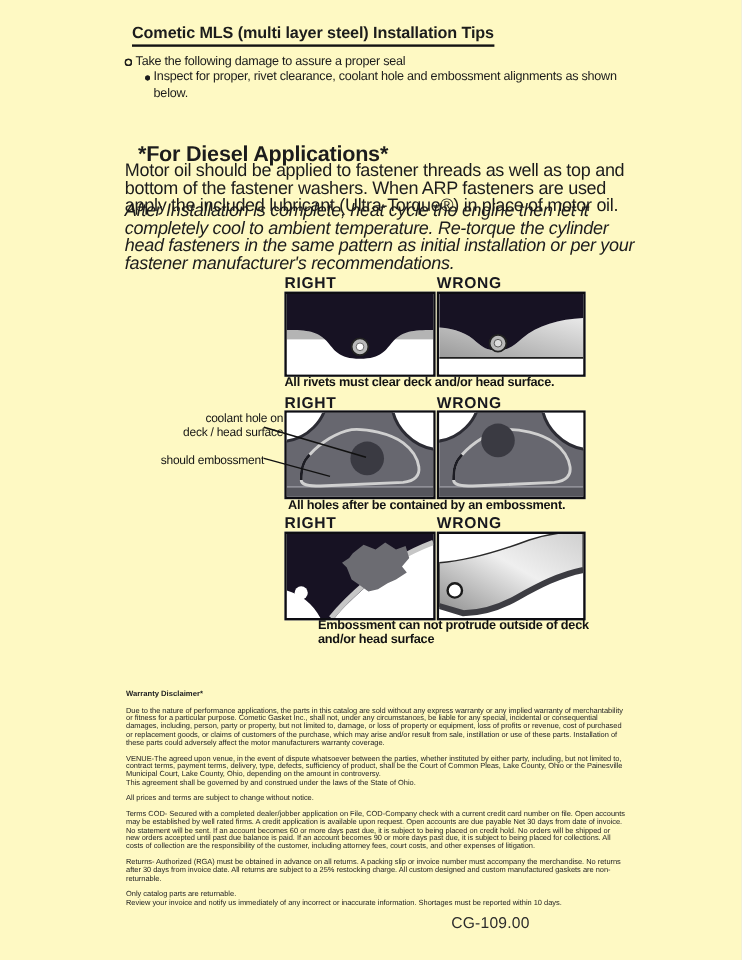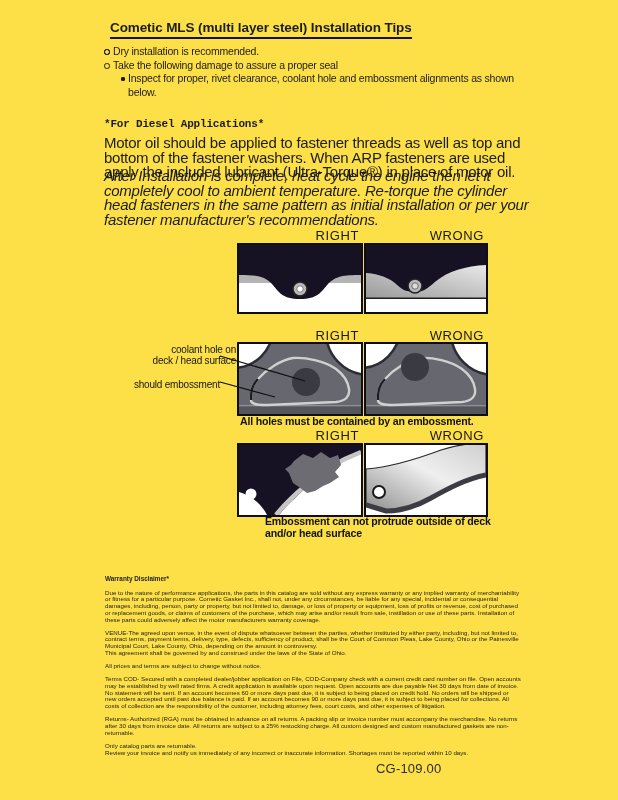--- a/index.html
+++ b/index.html
@@ -1,18 +1,18 @@
 <!DOCTYPE html>
 <html><head>
 <meta charset="utf-8">
 <style>
   html,body { margin:0; padding:0; background:#e8e8e8; }
   .page {
     position:relative; width:618px; height:800px; margin:0 auto;
-    background:#fde047; color:#1c1c1c;
+    background:#fef9c3; color:#1c1c1c;
     font-family:"Liberation Sans", sans-serif;
     overflow:hidden;
   }
   .abs { position:absolute; }
 
   .title {
     left:110px; top:20px; margin:0;
     font-size:13.5px; font-weight:bold; letter-spacing:-0.1px;
     border-bottom:2px solid #141414; padding-bottom:2px;
     display:inline-block;
@@ -23,27 +23,27 @@
   .b-row .om {
     position:absolute; left:0; top:5px; width:3.5px; height:3.5px;
     border:1px solid #1c1c1c; border-radius:50%;
   }
   .b-sub { position:relative; padding-left:24px; line-height:13.8px; }
   .b-sub .fm {
     position:absolute; left:17px; top:5px; width:3.6px; height:3.6px;
     background:#1c1c1c; border-radius:50%;
   }
 
-  .diesel-head { left:104px; top:118px; font-size:11px; font-weight:bold; letter-spacing:-0.2px;font-family:Liberation Mono, monospace; }
+  .diesel-head { left:115px; top:118px; font-size:18px; font-weight:bold; letter-spacing:-0.2px; }
   .para { left:104px; width:425px; font-size:15px; line-height:14.6px; letter-spacing:-0.25px; }
   .p1 { top:136px; }
   .p2 { top:169px;font-style:italic; }
   .p3 { top:212px; }
 
-  .dg-label { font-size:13px; font-weight:400; letter-spacing:0.6px; text-align:right; color:#18181e; }
+  .dg-label { font-size:13px; font-weight:700; letter-spacing:0.6px; text-align:left; color:#18181e; }
   .panel { display:block; border:2px solid #0d0d12; background:#fff; }
   .cap { font-size:10.6px; font-weight:bold; letter-spacing:-0.2px; line-height:11.5px; color:#131313; }
   .pre { white-space:pre-line; }
 
   .anno { font-size:10px; letter-spacing:-0.2px; line-height:11px; text-align:right; color:#161616; }
 
   .warranty { left:105px; top:576px; width:416px; font-size:6.2px; line-height:6.7px; letter-spacing:0; color:#222; }
   .warranty .w-head { font-weight:bold; margin:0 0 7px 0; font-size:6.4px; }
   .warranty p { margin:0 0 6.5px 0; }
 
@@ -51,21 +51,20 @@
 </style>
 </head>
 <body>
 
 <div class="page">
 
   <h1 class="abs title">Cometic MLS (multi layer steel) Installation Tips</h1>
 
   <div class="abs bullets">
     <div class="b-row"><span class="om"></span></div>
-    <div class="b-row"><span class="om"></span><span>Dry installation is recommended.</span></div>
     <div class="b-row"><span class="om"></span><span>Take the following damage to assure a proper seal</span></div>
     <div class="b-sub"><span class="fm"></span></div>
     <div class="b-sub"><span class="fm"></span><span>Inspect for proper, rivet clearance, coolant hole and embossment alignments as shown below.</span></div>
   </div>
 
   <div class="abs diesel-head">*For Diesel Applications*</div>
   <div class="abs para p1">Motor oil should be applied to fastener threads as well as top and bottom of the fastener washers. When ARP fasteners are used apply the included lubricant (Ultra-Torque®) in place of motor oil.</div>
   <div class="abs para p2">After Installation is complete, heat cycle the engine then let it completely cool to ambient temperature. Re-torque the cylinder head fasteners in the same pattern as initial installation or per your fastener manufacturer's recommendations.</div>
 
   <div class="abs dg-label" style="left:237px; top:228px; width:122px;">RIGHT</div>
@@ -89,20 +88,21 @@
     </defs>
     <rect x="0" y="0" width="120" height="67" fill="#ffffff"></rect>
     <path d="M0,28 C13,29 24,33 31,40 C37,45 40,47 49,47 C58,47 62,43 69,37 C82,26 100,21 120,20 L120,53 L0,53 Z" fill="url(#sg1)"></path>
     <path d="M0,0 H120 V20 C100,21 82,26 69,37 C62,43 58,47 49,47 C40,47 37,45 31,40 C24,33 13,29 0,28 Z" fill="#171223"></path>
     <rect x="0" y="52.5" width="120" height="1.6" fill="#1e1e1e"></rect>
     <rect x="0" y="54" width="120" height="13" fill="#ffffff"></rect>
     <circle cx="49" cy="41" r="7" fill="#b9b9b9" stroke="#222222" stroke-width="1.5"></circle>
     <circle cx="49" cy="41" r="3.2" fill="#dddddd" stroke="#555555" stroke-width="0.8"></circle>
   </svg>
 
+  <div class="abs cap" style="left:237px; top:314px;">All rivets must clear deck and/or head surface.</div>
 
   <div class="abs dg-label" style="left:237px; top:328px; width:122px;">RIGHT</div>
   <div class="abs dg-label" style="left:364px; top:328px; width:120px;">WRONG</div>
 
   <div class="abs anno pre" style="left:116px; top:344px; width:120px;">coolant hole on
 deck / head surface</div>
   <div class="abs anno" style="left:100px; top:379px; width:120px;">should embossment</div>
 
   <svg class="abs panel" style="left:237px; top:342px;" width="122" height="70" viewBox="0 0 122 70">
     <rect x="0" y="0" width="122" height="70" fill="#67676f"></rect>
@@ -124,21 +124,21 @@
     <path d="M12,56 C12,47 13,41 19,35 C28,25 42,16 54,14 C66,13 85,17 96,25 C104,31 108,38 109,45 C110,52 106,57 96,58 L28,61 C17,61 12,60 12,56 Z" fill="none" stroke="#d0d0d0" stroke-width="2.4"></path>
     <path d="M12,56 C12,47 13,41 19,35" fill="none" stroke="#1d1d24" stroke-width="2.4"></path>
     <circle cx="49" cy="23" r="14" fill="#3a3a42"></circle>
   </svg>
 
   <svg class="abs" style="left:218px; top:350px; pointer-events:none;" width="92" height="52" viewBox="0 0 92 52">
     <line x1="2" y1="6" x2="87" y2="31" stroke="#111111" stroke-width="1.2"></line>
     <line x1="2" y1="32" x2="57" y2="47" stroke="#111111" stroke-width="1.2"></line>
   </svg>
 
-  <div class="abs cap" style="left:240px; top:416px;">All holes must be contained by an embossment.</div>
+  <div class="abs cap" style="left:240px; top:416px;">All holes after be contained by an embossment.</div>
 
   <div class="abs dg-label" style="left:237px; top:428px; width:122px;">RIGHT</div>
   <div class="abs dg-label" style="left:364px; top:428px; width:120px;">WRONG</div>
 
   <svg class="abs panel" style="left:237px; top:443px;" width="122" height="70" viewBox="0 0 122 70">
     <rect x="0" y="0" width="122" height="70" fill="#ffffff"></rect>
     <path d="M0,0 H122 V8 C101,16 84,27 69,41 C56,53 47,61 40,70 L28,70 C22,58 11,50 0,47 Z" fill="#171223"></path>
     <path d="M37,70 C44,61 53,52 67,40 C82,26 101,15 122,7" fill="none" stroke="#c6c6c6" stroke-width="4.5"></path>
     <polygon points="55,16 64,9 74,13 82,7 91,13 99,10 102,20 96,27 100,32 91,38 84,41 76,46 68,48 60,42 54,38 50,28 46,24 52,20" fill="#6c6c72"></polygon>
     <circle cx="12" cy="49" r="5.5" fill="#ffffff"></circle>

